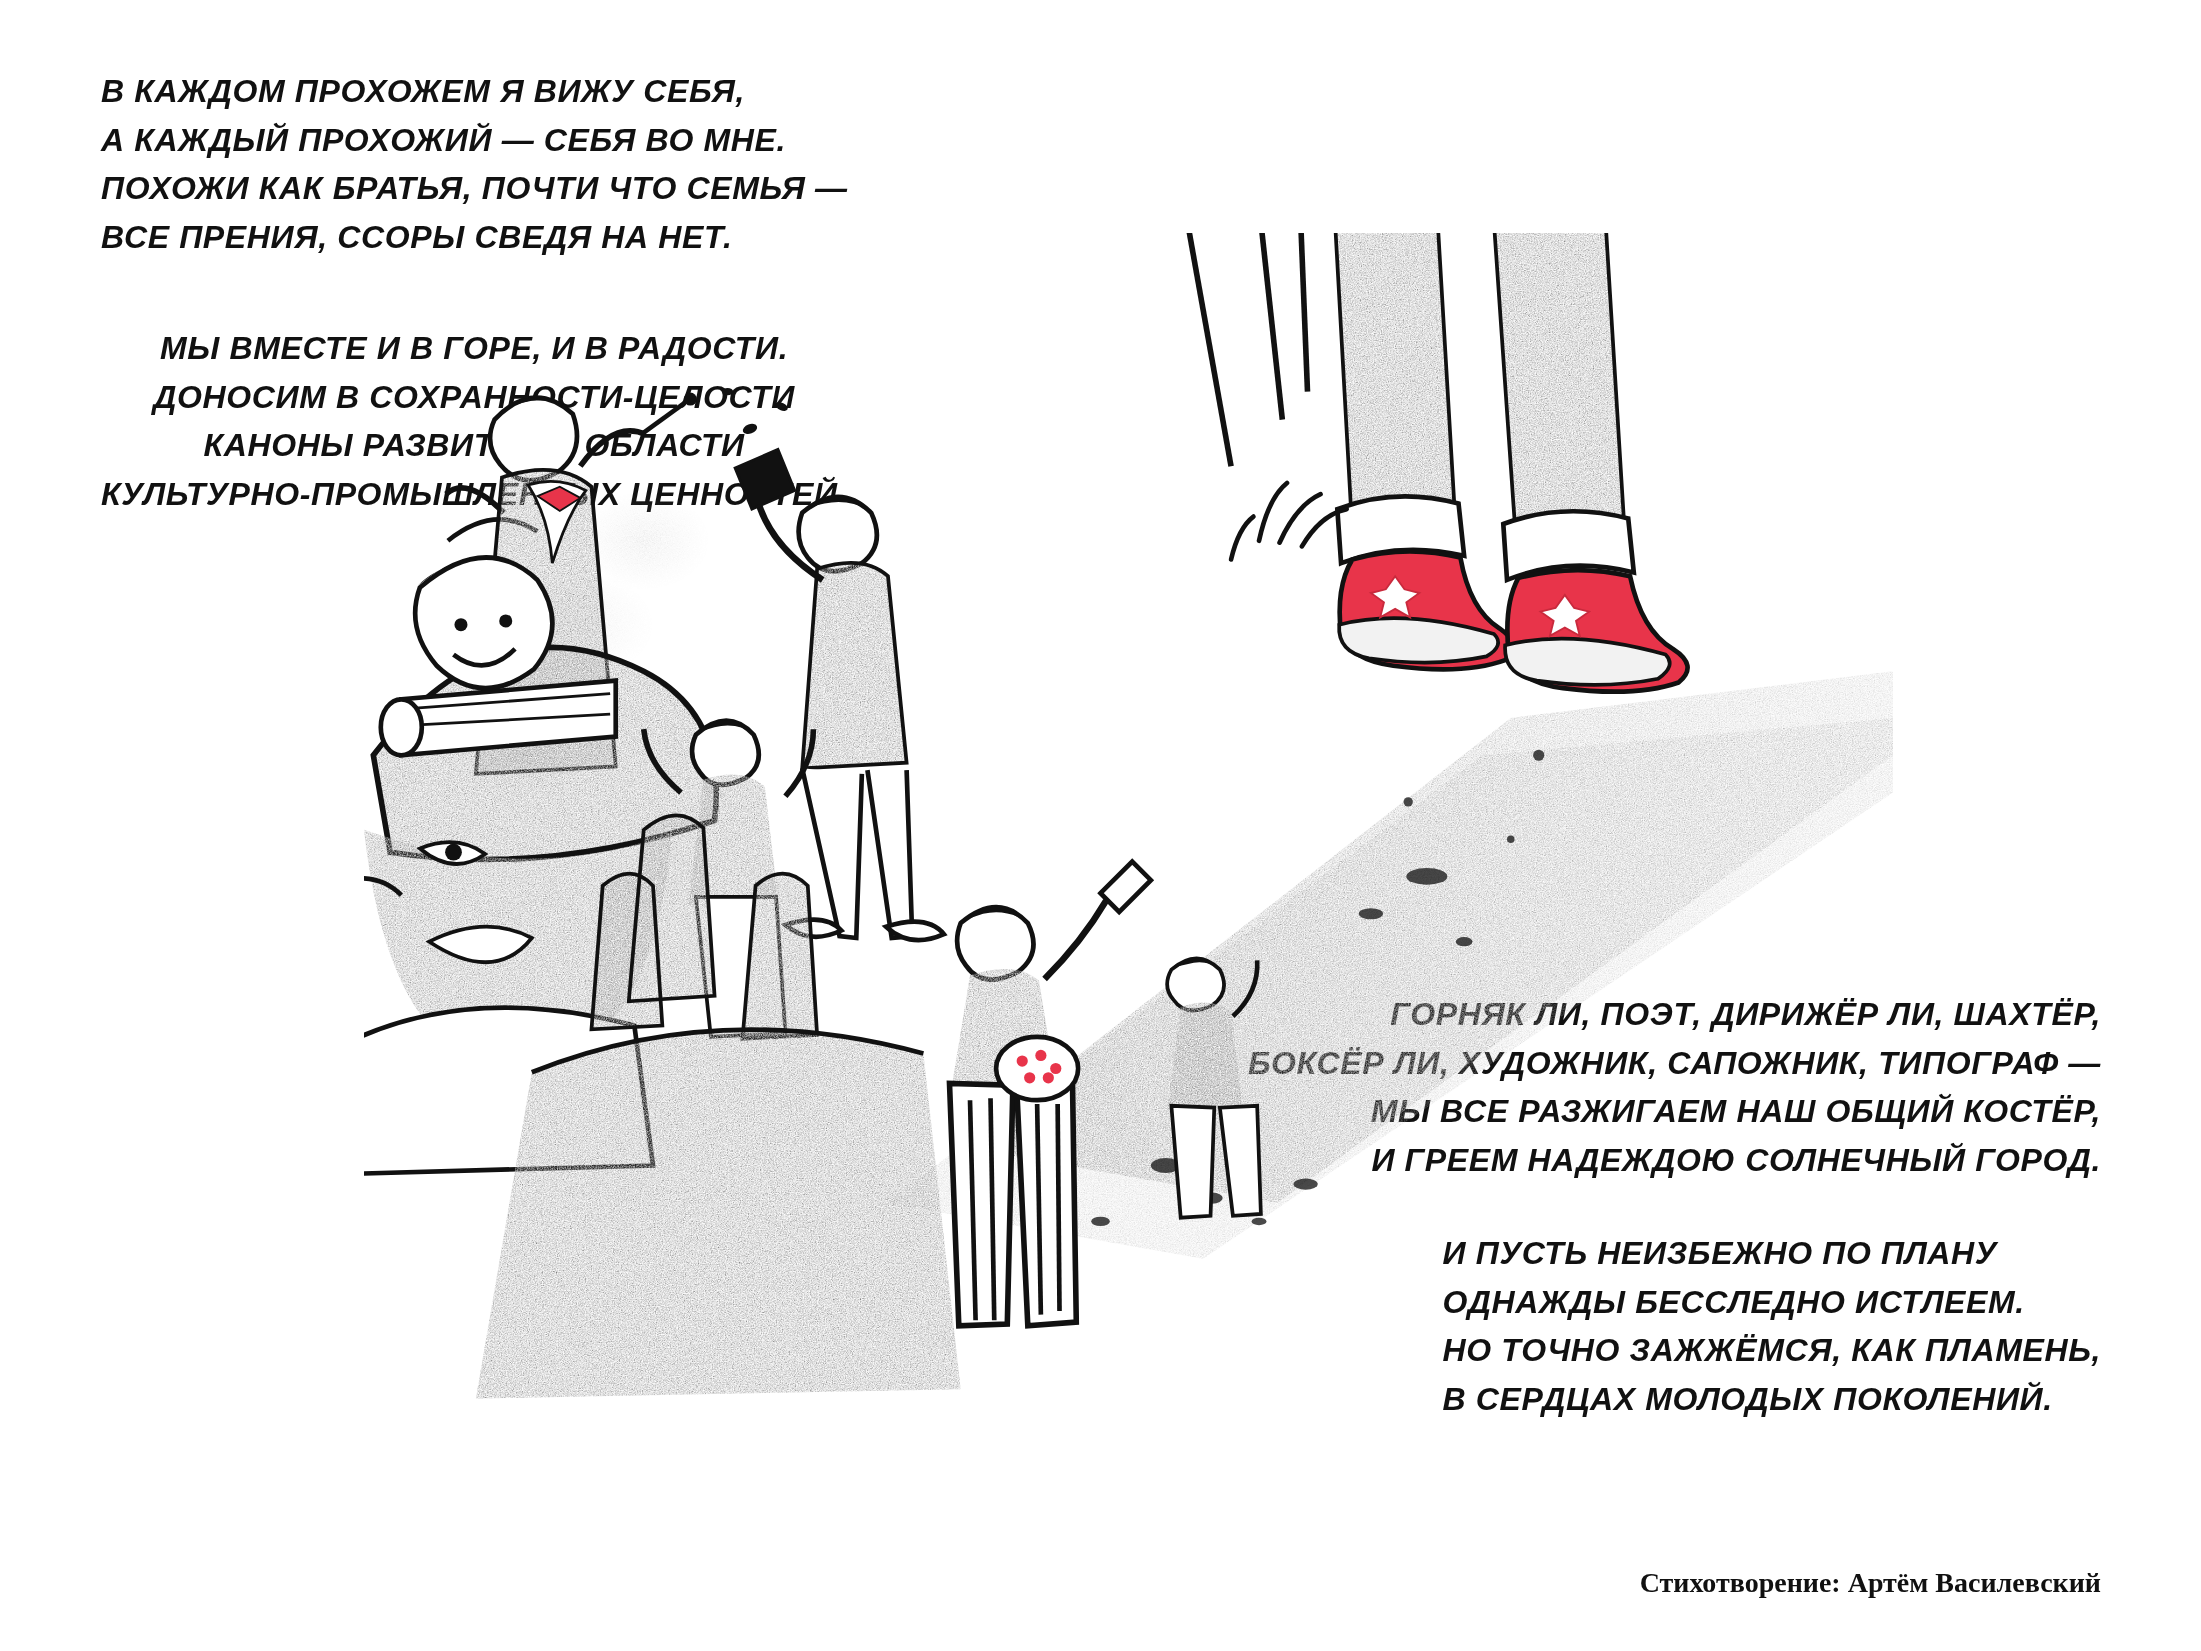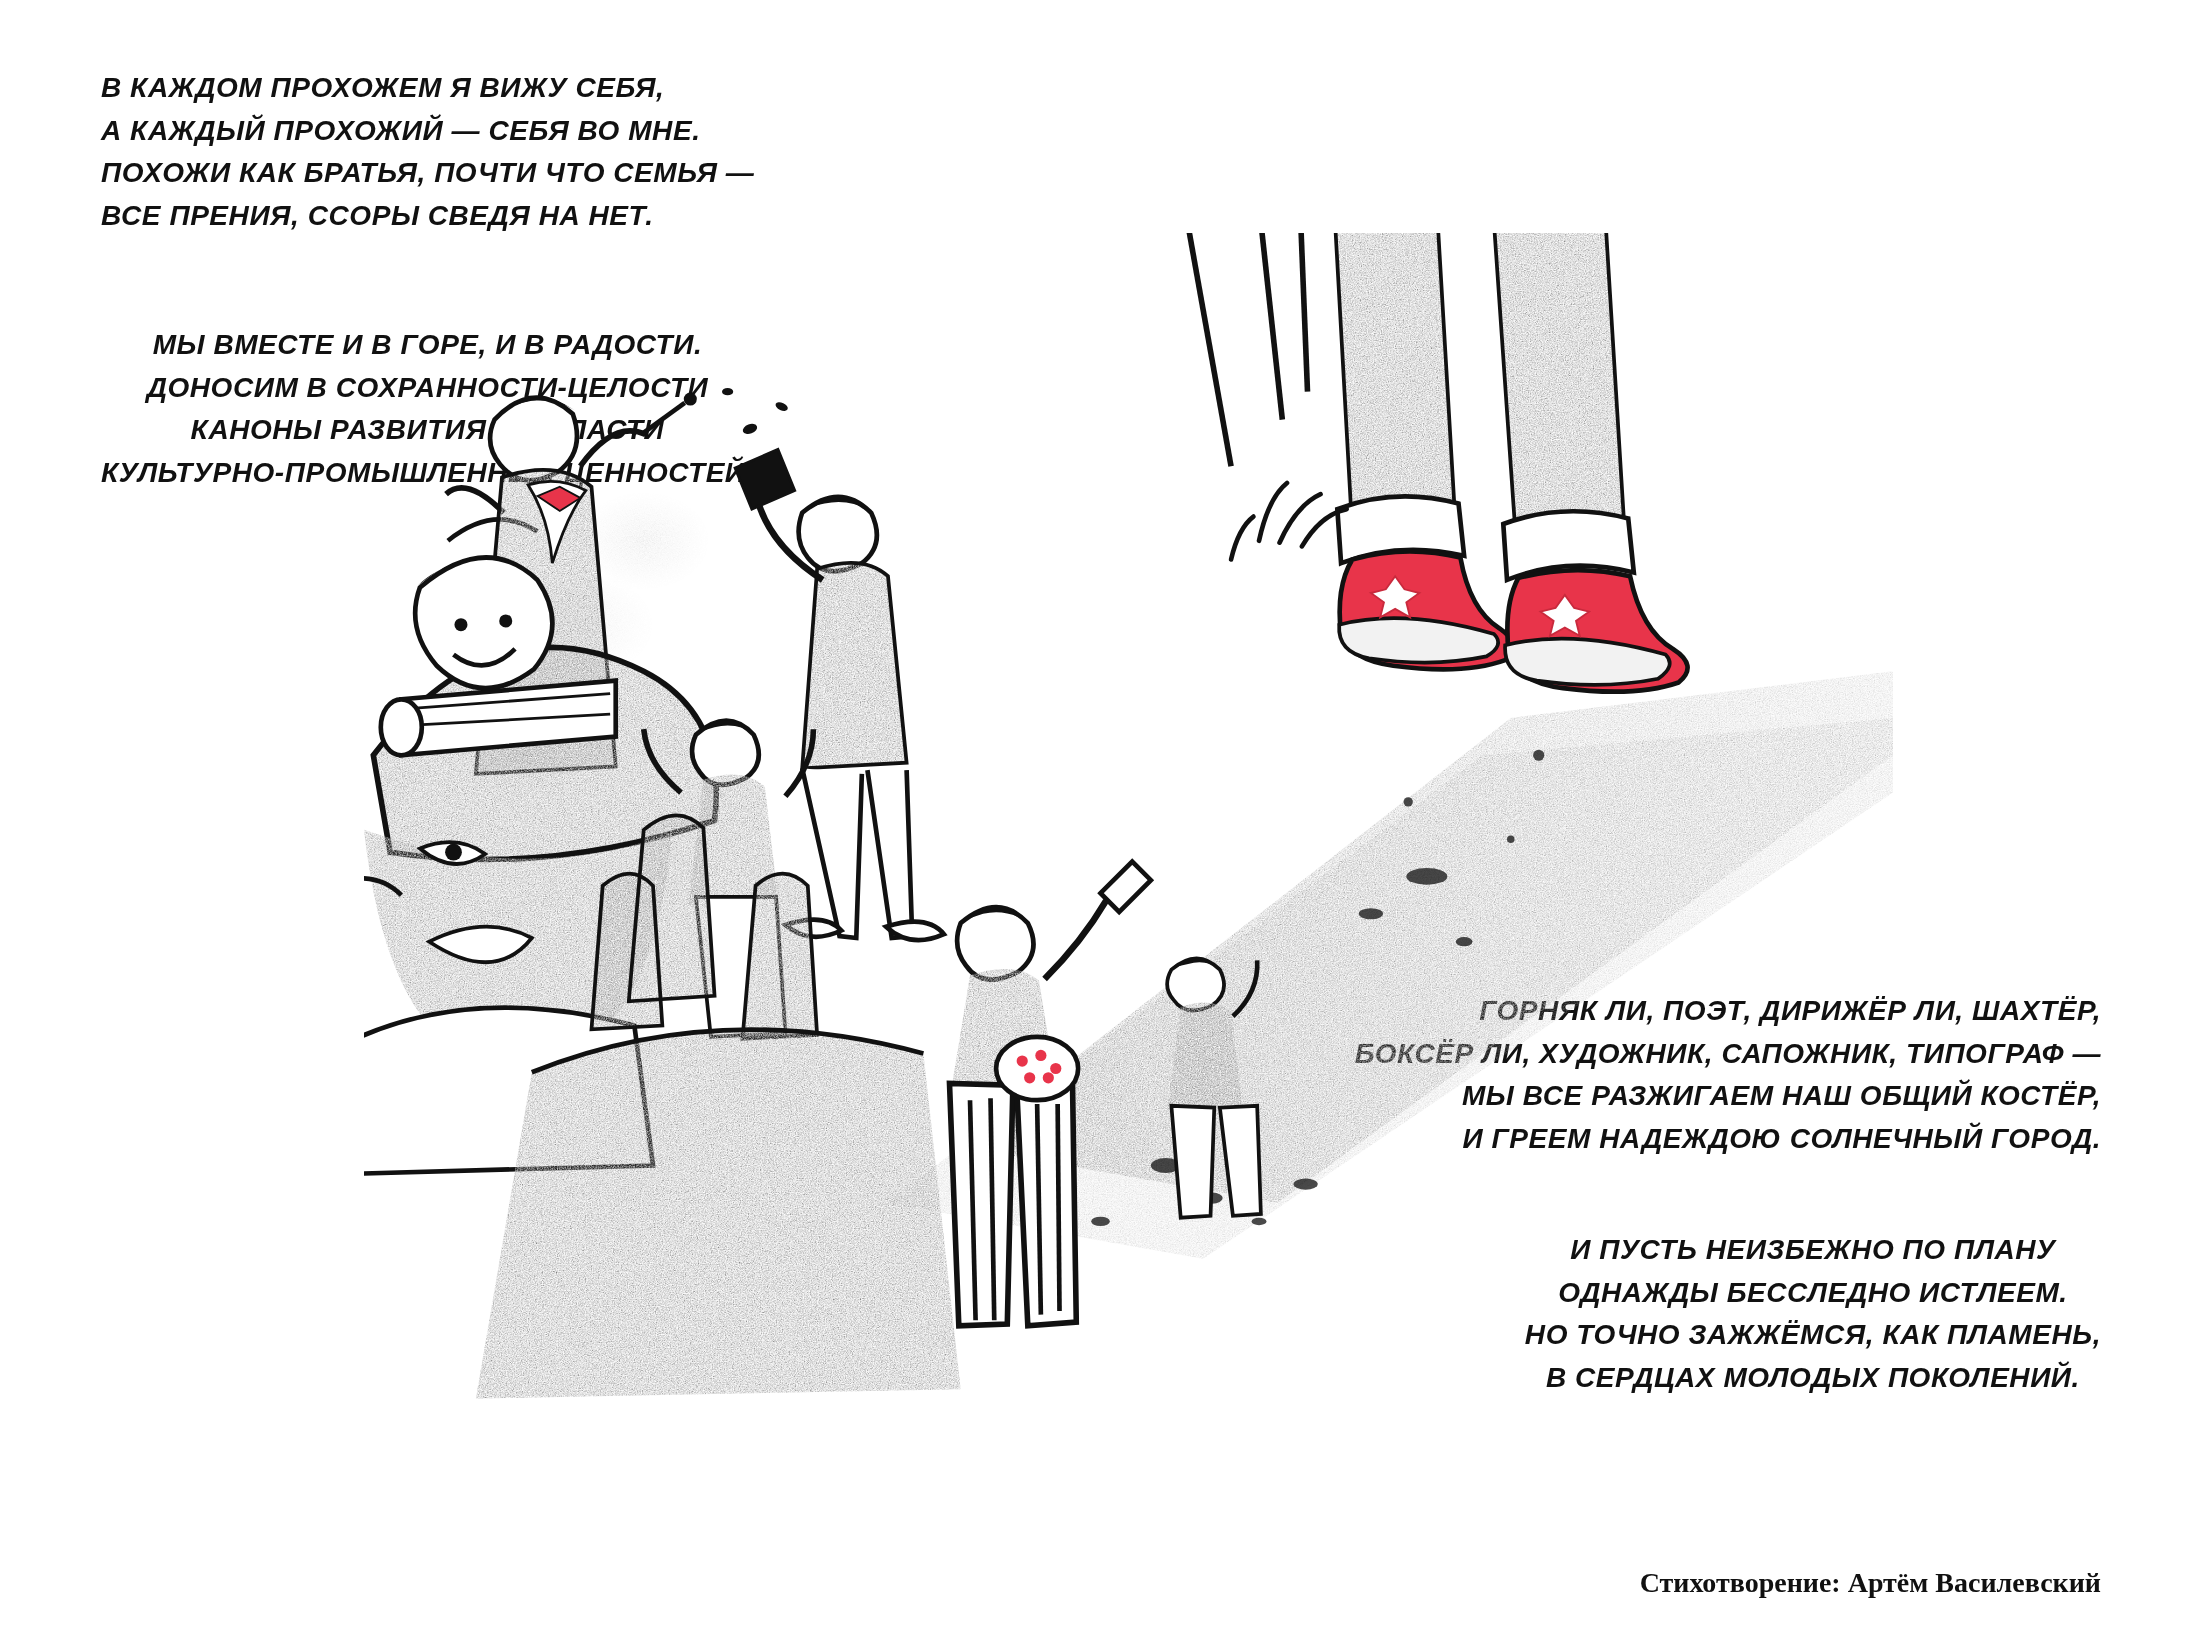--- a/index.html
+++ b/index.html
@@ -18,29 +18,29 @@
   }
 
   
   .poem {
     position: absolute;
     font-family: "Liberation Sans", sans-serif;
     font-weight: 700;
     font-style: italic;
     letter-spacing: 0.02em;
     line-height: 1.52;
-    font-size: 28px;
+    font-size: 32px;
     text-transform: uppercase;
     white-space: pre;
     color: #111111;
   }
   #stanza-1 { left: 101px; top: 67px;  text-align: left; }
   #stanza-2 { left: 101px; top: 324px; text-align: center; }
   #stanza-3 { right: 101px; top: 990px; text-align: right; }
-  #stanza-4 { right: 101px; top: 1229px; text-align: center; }
+  #stanza-4 { right: 101px; top: 1229px; text-align: left; }
 
   .credits {
     position: absolute;
     right: 101px;
     top: 1482px;
     text-align: right;
     font-family: "Liberation Serif", serif;
     font-weight: 700;
     font-size: 28px;
     line-height: 1.45;

